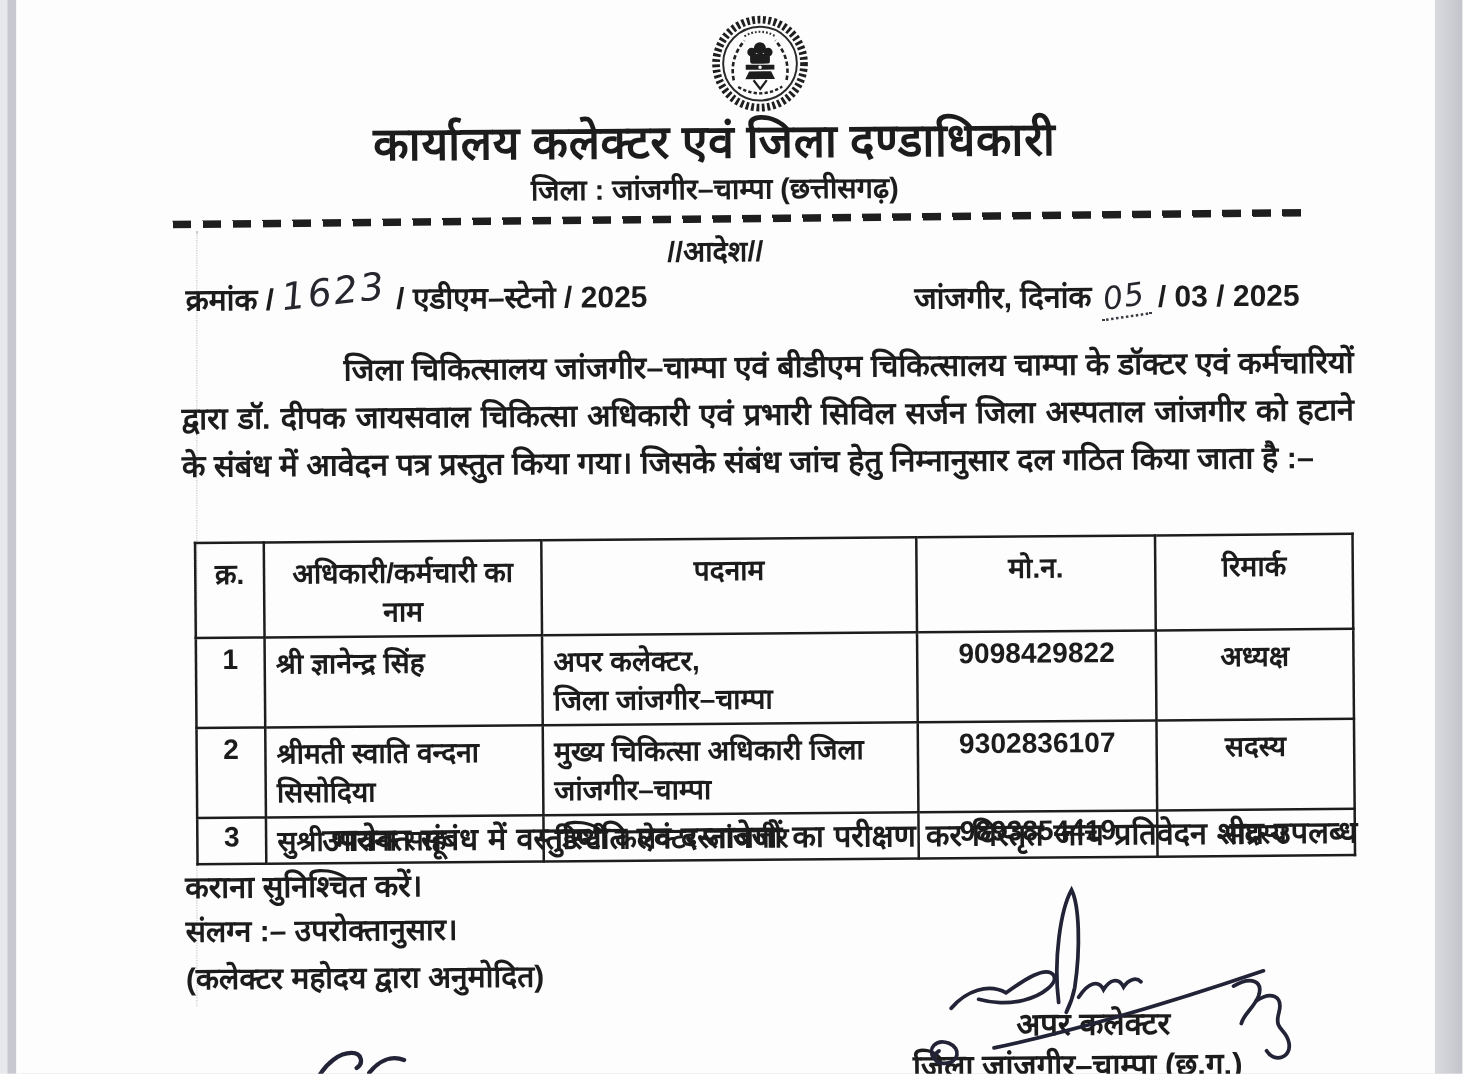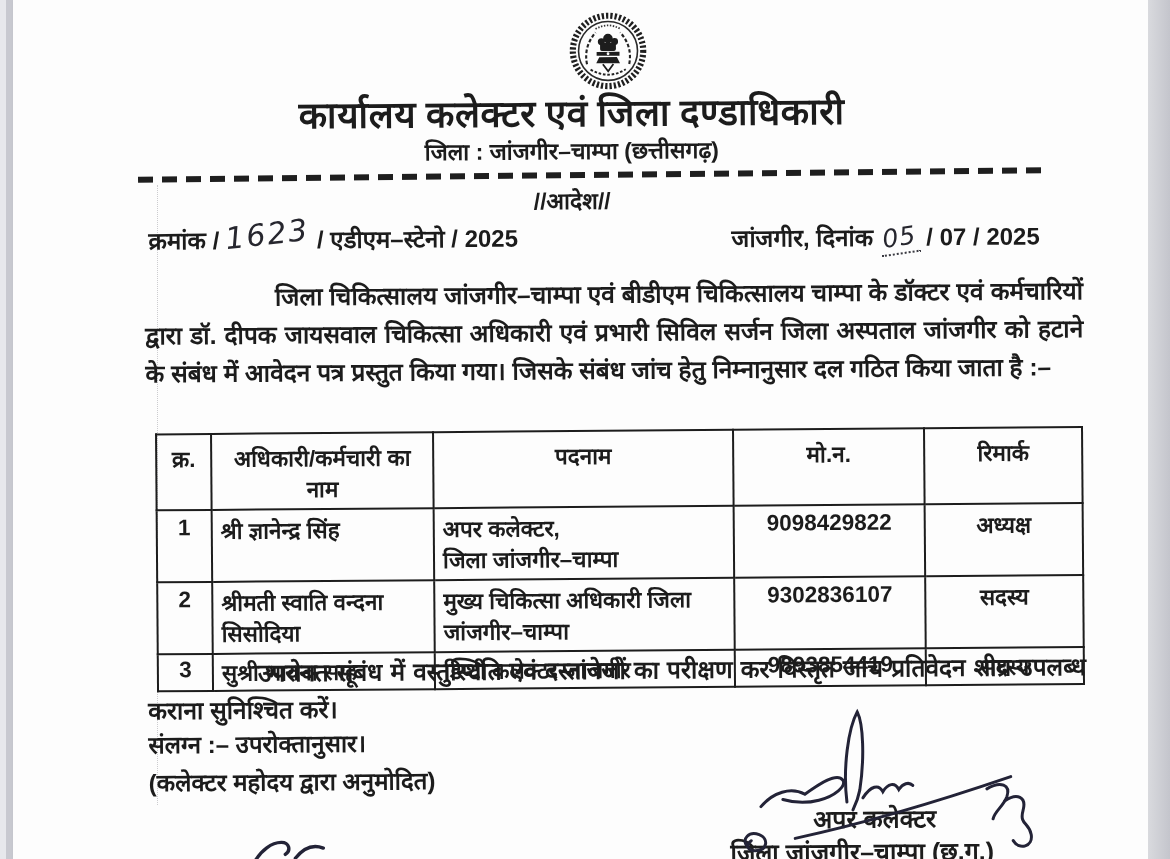--- a/index.html
+++ b/index.html
@@ -148,21 +148,21 @@
     <path d="M44,64 L50,72 L56,64" fill="none" stroke="#1d1d1d" stroke-width="2"></path>
   </svg>
 
   <div class="abs office-title">कार्यालय कलेक्टर एवं जिला दण्डाधिकारी</div>
   <div class="abs district-line">जिला : जांजगीर–चाम्पा (छत्तीसगढ़)</div>
   <div class="abs dashed-rule"></div>
   <div class="abs order-heading">//आदेश//</div>
 
   <div class="abs ref-line"><span>क्रमांक / </span><span class="hand-number">1623</span><span> / एडीएम–स्टेनो / 2025</span></div>
 
-  <div class="abs date-line"><span>जांजगीर, दिनांक </span><span class="hand-day">05</span><span> / 07 / 2025</span></div>
+  <div class="abs date-line"><span>जांजगीर, दिनांक </span><span class="hand-day">05</span><span> / 03 / 2025</span></div>
 
   <div class="abs body-para">जिला चिकित्सालय जांजगीर–चाम्पा एवं बीडीएम चिकित्सालय चाम्पा के डॉक्टर एवं कर्मचारियों द्वारा डॉ. दीपक जायसवाल चिकित्सा अधिकारी एवं प्रभारी सिविल सर्जन जिला अस्पताल जांजगीर को हटाने के संबंध में आवेदन पत्र प्रस्तुत किया गया। जिसके संबंध जांच हेतु निम्नानुसार दल गठित किया जाता है :–</div>
 
   <table class="abs order-table">
     <colgroup>
       <col class="col-sn">
         <col class="col-name">
         <col class="col-desig">
         <col class="col-mob">
         <col class="col-remark">

